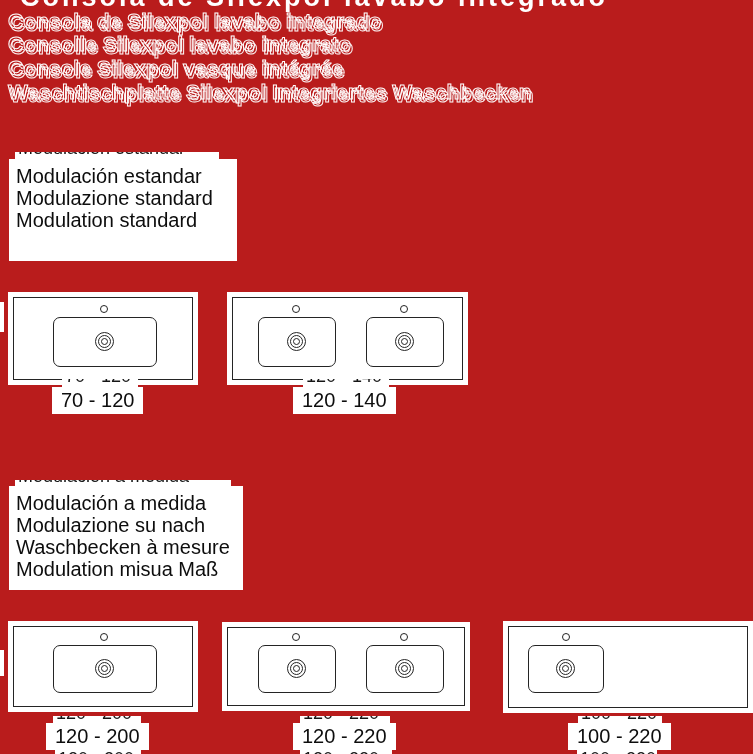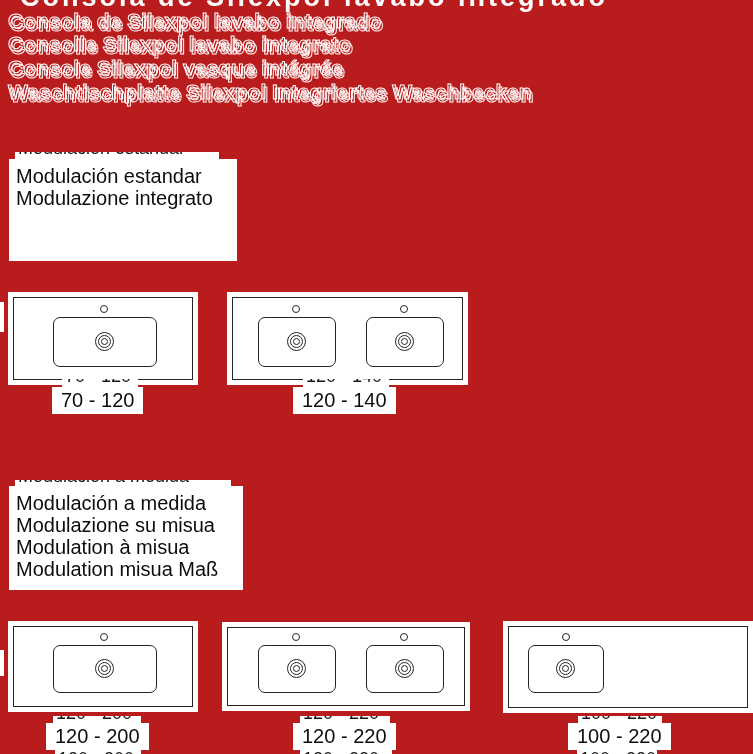--- a/index.html
+++ b/index.html
@@ -84,21 +84,22 @@
     </div>
   </div>
 
   <div class="frag" style="left:15px;top:152px;width:204px;height:10px">
     <span style="top:-14px">Modulación estandar</span>
   </div>
   <div class="sliver" style="left:224px;top:188px;width:10px;height:14px"></div>
 
   <div class="heading" style="left:12px;top:162px;width:218px;height:93px">
     <div class="h-line">Modulación estandar</div>
-    <div class="h-line">Modulazione integrato</div>
+    <div class="h-line">Modulazione standard</div>
+    <div class="h-line">Modulation standard</div>
   </div>
 
   <div class="sliver" style="left:0;top:302px;width:4px;height:30px"></div>
   <div class="sliver" style="left:0;top:650px;width:4px;height:26px"></div>
 
   <div class="console" style="left:13px;top:297px;width:180px;height:83px">
     <div class="hole" style="left:86px;top:7px"></div>
     <div class="basin" style="left:39px;top:19px;width:104px;height:50px"></div>
     <div class="drain" style="left:81px;top:34px">
       <div class="drain-mid"></div>
@@ -129,22 +130,22 @@
   </div>
   <div class="size-label" style="left:52px;top:387px">70 - 120</div>
   <div class="size-label" style="left:293px;top:387px">120 - 140</div>
 
   <div class="frag" style="left:15px;top:480px;width:216px;height:9px">
     <span style="top:-14px">Modulación a medida</span>
   </div>
 
   <div class="heading" style="left:12px;top:489px;width:224px;height:95px">
     <div class="h-line">Modulación a medida</div>
-    <div class="h-line">Modulazione su misua</div>
-    <div class="h-line">Modulation à misua</div>
+    <div class="h-line">Modulazione su nach</div>
+    <div class="h-line">Waschbecken à mesure</div>
     <div class="h-line">Modulation misua Maß</div>
   </div>
 
   <div class="console" style="left:13px;top:626px;width:180px;height:81px">
     <div class="hole" style="left:86px;top:6px"></div>
     <div class="basin" style="left:39px;top:18px;width:104px;height:48px"></div>
     <div class="drain" style="left:81px;top:32px">
       <div class="drain-mid"></div>
       <div class="drain-core"></div>
     </div>

